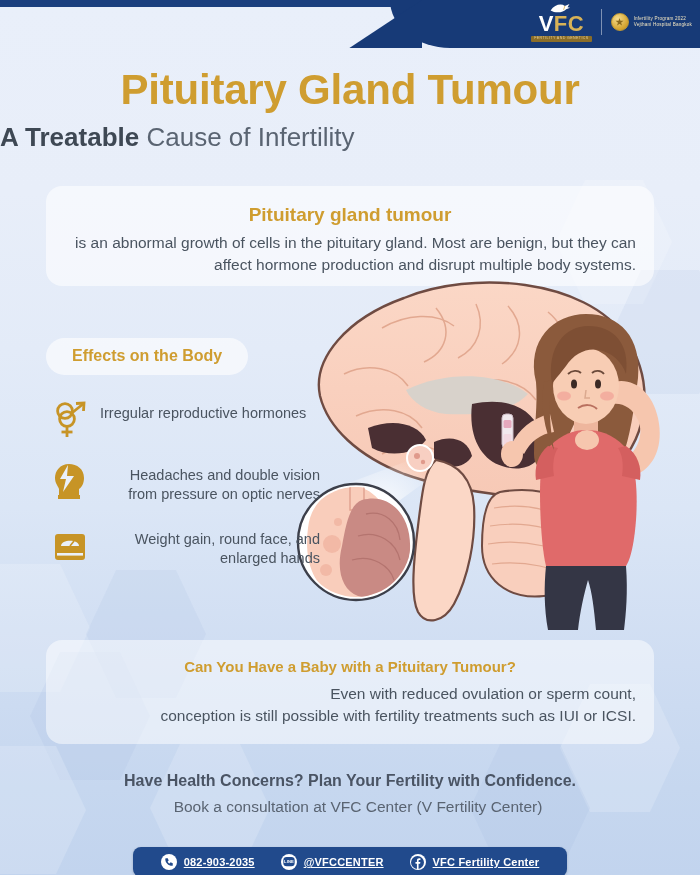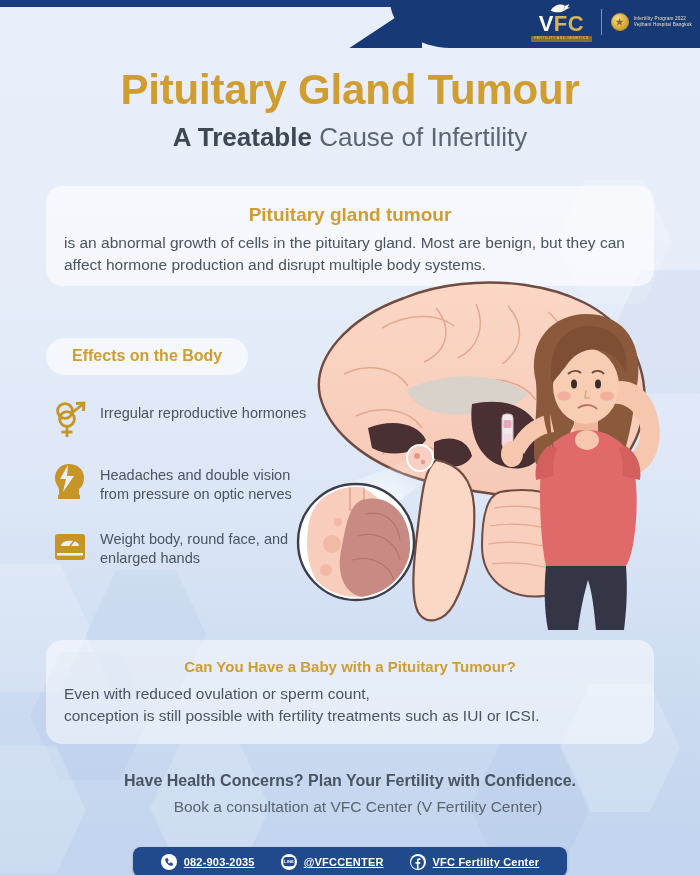--- a/index.html
+++ b/index.html
@@ -70,55 +70,55 @@
   .award-txt div { font-size:4.6px; color:#f0e4c2; letter-spacing:.2px; white-space:nowrap; }
 
   
   .title {
     position:absolute; top:66px; left:0; width:100%;
     text-align:center; font-size:42px; font-weight:bold;
     color:#cf9d30; letter-spacing:-.2px;
   }
   .subtitle {
     position:absolute; top:122px; left:0; width:100%;
-    text-align:center; font-size:26px; color:#5a6472; font-weight:400;
+    text-align:left; font-size:26px; color:#5a6472; font-weight:400;
   }
   .subtitle b { color:#3e4854; font-weight:600; }
 
   
   .card {
     position:absolute;
     background: rgba(255,255,255,.58);
     border-radius:16px;
   }
   .card.top  { left:46px; top:186px;  width:608px; height:100px; }
   .card.bottom { left:46px; top:640px; width:608px; height:104px; background:rgba(255,255,255,.50); }
 
   .card-head {
     text-align:center; font-weight:bold; color:#cf9d30;
   }
   .card.top .card-head { font-size:19px; padding-top:18px; }
   .card.bottom .card-head { font-size:15px; padding-top:18px; }
   .card-body {
-    text-align:left; color:#4a5460; font-size:15.5px;
+    text-align:right; color:#4a5460; font-size:15.5px;
     line-height:1.45; padding:6px 18px 0;
   }
   .card.bottom .card-body { font-size:15.5px; padding-top:8px; }
 
   
   .pill {
     position:absolute; left:46px; top:338px;
     padding:9px 26px 10px; border-radius:24px;
     background: rgba(255,255,255,.62);
     font-size:16px; font-weight:bold; color:#cf9d30;
   }
   .effects { position:absolute; left:52px; top:400px; width:268px; }
   .eff-row { display:flex; align-items:flex-start; gap:12px; margin-bottom:22px; }
   .eff-icon { width:36px; height:40px; flex:none; }
-  .eff-text { font-size:14.5px; line-height:1.32; color:#4a5460; padding-top:4px; }
+  .eff-text { font-size:14.5px; line-height:1.32; color:#4a5460; padding-top:4px;text-align:right; }
 
   
   .art { position:absolute; left:286px; top:278px; width:414px; height:352px; }
 
   
   .cta1 {
     position:absolute; top:772px; left:0; width:100%;
     text-align:center; font-size:16px; font-weight:bold; color:#4a5464;
   }
   .cta2 {
@@ -357,21 +357,21 @@
       <div class="eff-text">Headaches and double vision from pressure on optic nerves</div>
     </div>
 
     <div class="eff-row">
       <svg class="eff-icon" viewBox="0 0 36 40">
         <rect x="3" y="8" width="30" height="26" rx="3" fill="#c79426"></rect>
         <path d="M9 20 C9 13, 27 13, 27 20 Z" fill="#eaf0fa"></path>
         <path d="M18 20 L22 15" stroke="#c79426" stroke-width="1.6"></path>
         <rect x="5" y="27" width="26" height="2.6" fill="#eaf0fa"></rect>
       </svg>
-      <div class="eff-text">Weight body, round face, and enlarged hands</div>
+      <div class="eff-text">Weight gain, round face, and enlarged hands</div>
     </div>
   </div>
 
   <div class="card bottom">
     <div class="card-head">Can You Have a Baby with a Pituitary Tumour?</div>
     <div class="card-body">
       <div>Even with reduced ovulation or sperm count,</div>
       <div>conception is still possible with fertility treatments such as IUI or ICSI.</div>
     </div>
   </div>

